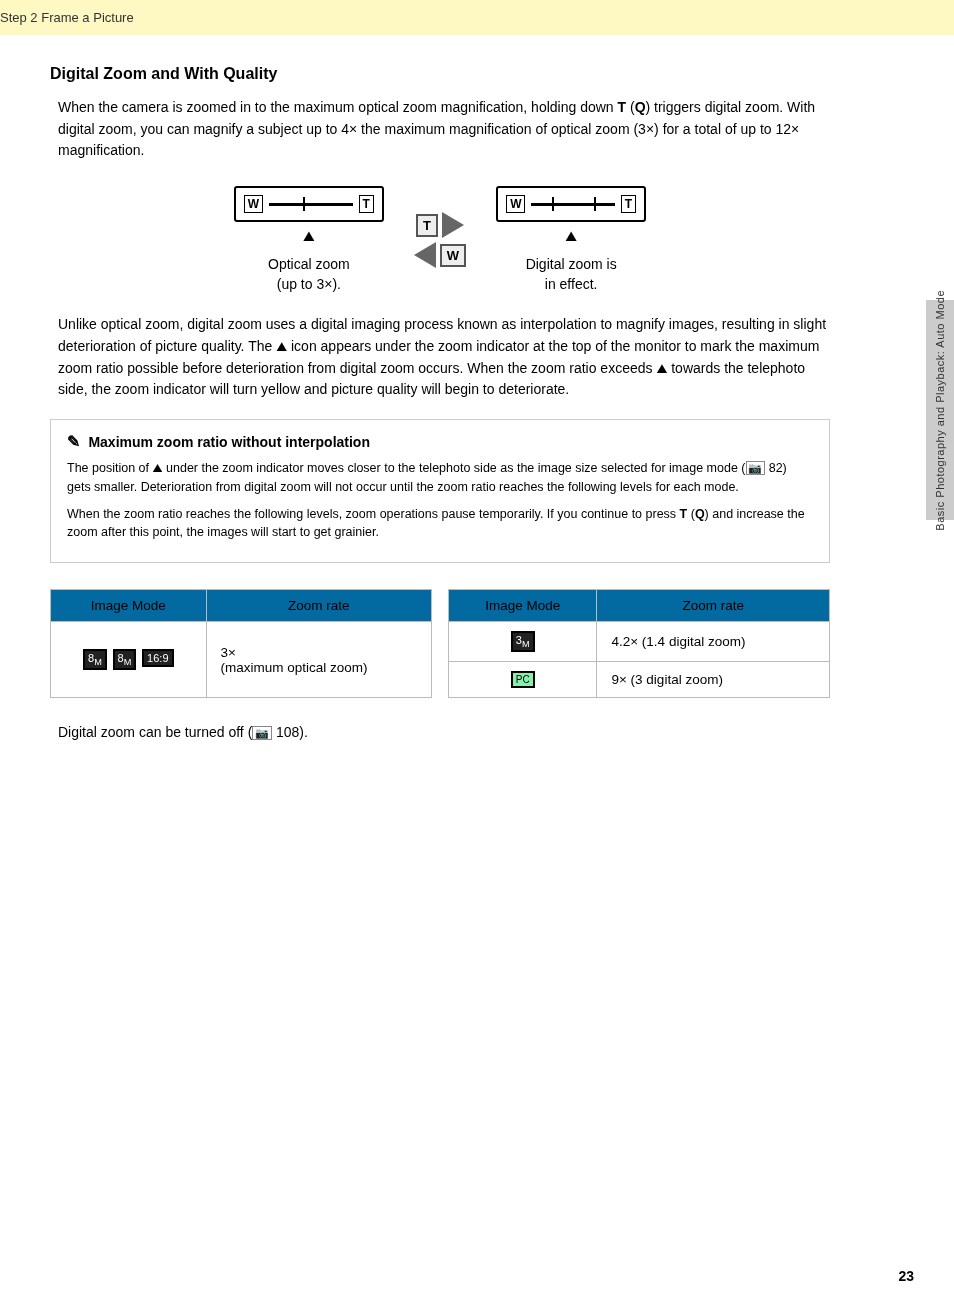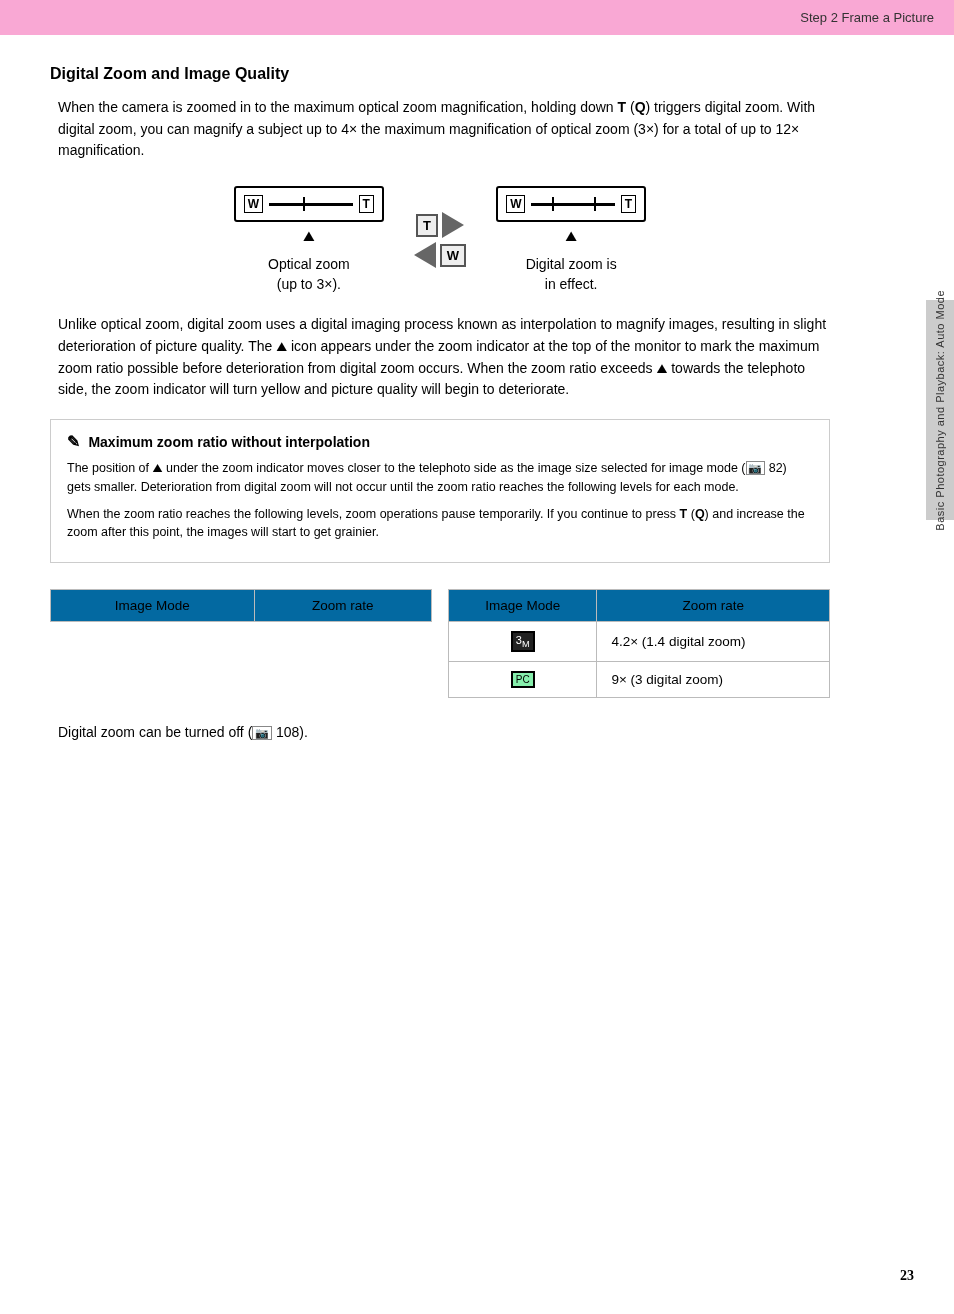--- a/index.html
+++ b/index.html
@@ -7,23 +7,22 @@
       font-family: Arial, Helvetica, sans-serif;
       font-size: 14px;
       background: #fff;
       color: #000;
       width: 954px;
       min-height: 1314px;
       position: relative;
     }
 
     .page-header {
-      background: #f9a8d4;
+      background: #fef9c3;
       padding: 10px 20px 10px 0;
-      text-align: right;
       font-size: 13px;
       color: #333;
     }
 
     .content {
       padding: 30px 50px 30px 50px;
       max-width: 880px;
     }
 
     .section-title {
@@ -190,21 +189,20 @@
       color: #333;
       letter-spacing: 0.5px;
     }
 
     .page-number {
       position: absolute;
       bottom: 30px;
       right: 40px;
       font-size: 14px;
       font-weight: bold;
-      font-family: Liberation Serif, serif;
     }
 
     .double-table-wrapper {
       display: flex;
       gap: 0;
       margin: 12px 0;
     }
 
     .double-table-wrapper table {
       flex: 1;
@@ -221,21 +219,21 @@
 <div class="page-header">
   <span>Step 2 Frame a Picture</span>
 </div>
 
 <div class="side-tab">
   <span class="side-tab-text">Basic Photography and Playback: Auto Mode</span>
 </div>
 
 <div class="content">
 
-  <div class="section-title">Digital Zoom and Image Quality</div>
+  <div class="section-title">Digital Zoom and With Quality</div>
 
   <div class="body-text">
     When the camera is zoomed in to the maximum optical zoom magnification,
     holding down <strong>T</strong> (<strong>Q</strong>) triggers digital zoom. With digital zoom, you can magnify a
     subject up to 4× the maximum magnification of optical zoom (3×) for a total of up
     to 12× magnification.
   </div>
 
 
   <div class="zoom-diagram">
@@ -306,20 +304,28 @@
   <div class="double-table-wrapper">
 
     <table class="zoom-table">
       <thead>
         <tr>
           <th>Image Mode</th>
           <th>Zoom rate</th>
         </tr>
       </thead>
       <tbody>
+        <tr>
+          <td class="mode-cell">
+            <span class="mode-badge">8<sub>M</sub></span>
+            <span class="mode-badge">8<sub>M</sub></span>
+            <span class="mode-badge">16:9</span>
+          </td>
+          <td>3×<br>(maximum optical zoom)</td>
+        </tr>
       </tbody>
     </table>
 
     <table class="zoom-table">
       <thead>
         <tr>
           <th>Image Mode</th>
           <th>Zoom rate</th>
         </tr>
       </thead>

